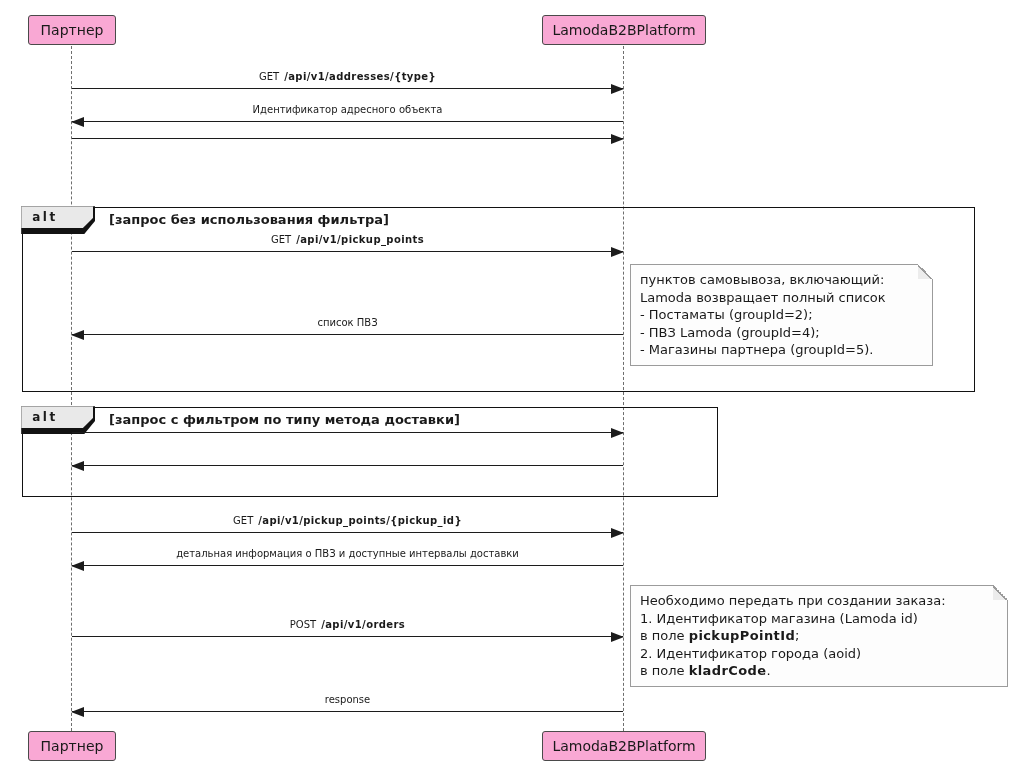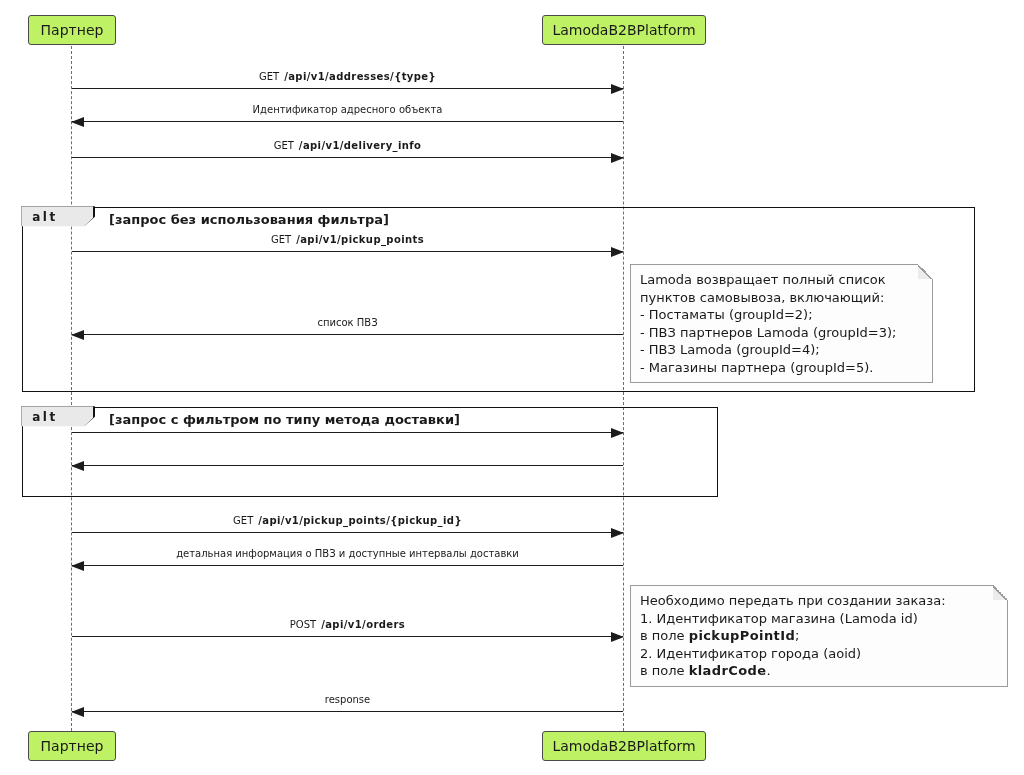--- a/index.html
+++ b/index.html
@@ -4,21 +4,21 @@
 <style>
   html,body { margin:0; padding:0; background:#ffffff; }
   .canvas {
     position:relative; width:1024px; height:775px; background:#ffffff;
     font-family:"DejaVu Sans","Liberation Sans",sans-serif; color:#1a1a1a;
     overflow:hidden;
   }
 
   
   .actor {
-    position:absolute; height:30px; background:#bef264;
+    position:absolute; height:30px; background:#f9a8d4;
     border:1.6px solid #4a4a4a; border-radius:3px;
     display:flex; align-items:center; justify-content:center;
     font-size:14px; box-sizing:border-box; white-space:nowrap;
   }
   .actor.tl { left:28px;  top:15px;  width:88px; }
   .actor.tr { left:542px; top:15px;  width:164px; }
   .actor.bl { left:28px;  top:731px; width:88px; }
   .actor.br { left:542px; top:731px; width:164px; }
 
   
@@ -40,21 +40,21 @@
     border-left:13px solid #1c1c1c; border-top:5px solid transparent; border-bottom:5px solid transparent;
   }
   .to-left .msg-line::after {
     content:""; position:absolute; left:-1px; top:-5px; width:0; height:0;
     border-right:13px solid #1c1c1c; border-top:5px solid transparent; border-bottom:5px solid transparent;
   }
 
   
   .frame { position:absolute; border:1.8px solid #121212; box-sizing:border-box; }
   .frame-tab {
-    position:absolute; top:-1.8px; left:-1.8px; width:74px; height:20px;
+    position:absolute; top:-1.8px; left:-1.8px; width:74px; height:28px;
     background:#121212;
     clip-path:polygon(0 0,100% 0,100% 52%,85% 100%,0 100%);
   }
   .frame-tab-fill {
     position:absolute; top:0; left:0; width:72px; height:22.2px;
     background:#e9e9e9;
     clip-path:polygon(0 0,100% 0,100% 52%,85% 100%,0 100%);
     display:flex; align-items:center; padding-left:11px; box-sizing:border-box;
     font-size:12px; font-weight:bold; letter-spacing:2.5px;
   }
@@ -106,23 +106,20 @@
     </div>
     <div class="msg-line"></div>
   </div>
 
   <div class="msg to-left" style="top:102px">
     <div class="msg-label">Идентификатор адресного объекта</div>
     <div class="msg-line"></div>
   </div>
 
   <div class="msg to-right" style="top:138px">
-    <div class="msg-label">
-      <span class="pre">GET</span><span class="path">/api/v1/delivery_info</span>
-    </div>
     <div class="msg-line"></div>
   </div>
 
 
   <div class="msg to-right" style="top:232px">
     <div class="msg-label">
       <span class="pre">GET</span><span class="path">/api/v1/pickup_points</span>
     </div>
     <div class="msg-line"></div>
   </div>
@@ -159,24 +156,23 @@
     <div class="msg-line"></div>
   </div>
 
   <div class="msg to-left" style="top:692px">
     <div class="msg-label">response</div>
     <div class="msg-line"></div>
   </div>
 
   <div class="note" style="left:630px; top:264px; width:303px">
     <div class="note-fold"></div>
+    <div class="note-line">пунктов самовывоза, включающий:</div>
     <div class="note-line">Lamoda возвращает полный список</div>
-    <div class="note-line">пунктов самовывоза, включающий:</div>
     <div class="note-line">- Постаматы (groupId=2);</div>
-    <div class="note-line">- ПВЗ партнеров Lamoda (groupId=3);</div>
     <div class="note-line">- ПВЗ Lamoda (groupId=4);</div>
     <div class="note-line">- Магазины партнера (groupId=5).</div>
   </div>
 
   <div class="note" style="left:630px; top:585px; width:378px">
     <div class="note-fold"></div>
     <div class="note-line">Необходимо передать при создании заказа:</div>
     <div class="note-line">1. Идентификатор магазина (Lamoda id)</div>
     <div class="note-line"><span>в поле </span><b>pickupPointId</b><span>;</span></div>
     <div class="note-line">2. Идентификатор города (aoid)</div>

